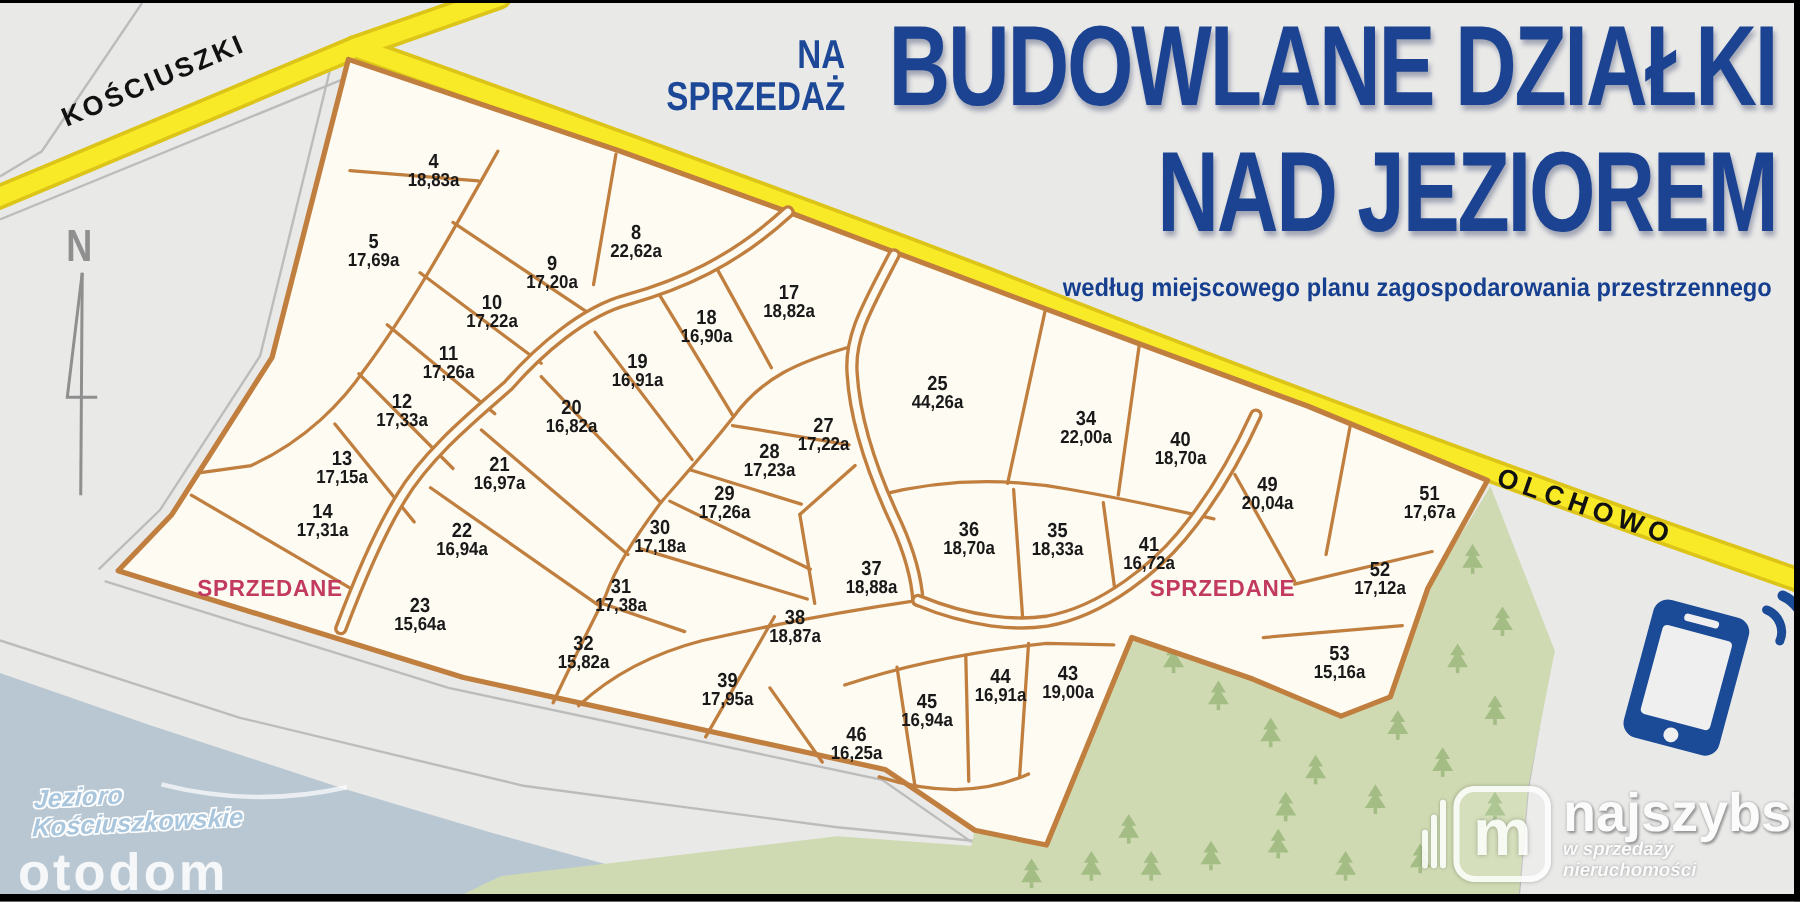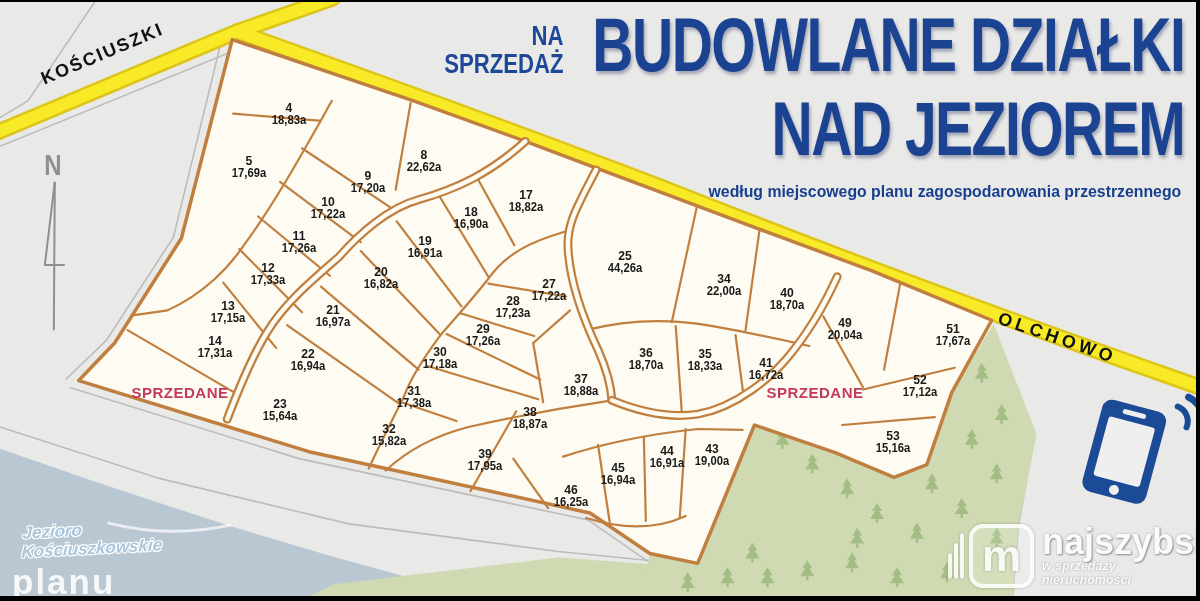--- a/index.html
+++ b/index.html
@@ -362,21 +362,21 @@
       </div>
       <div class="sold" style="left: 180px; top: 391px;">SPRZEDANE</div>
       <div class="sold" style="left: 815px; top: 391px;">SPRZEDANE</div>
     </div>
 
   <div class="abs lake-lbl">
     <div>Jezioro</div>
     <div>Kościuszkowskie</div>
   </div>
 
-  <div class="abs wm">planu</div>
+  <div class="abs wm">otodom</div>
 
   <div class="abs logo">
     <div class="logo-bars">
       <i style="height:26px"></i>
         <i style="height:36px"></i>
         <i style="height:46px"></i>
     </div>
     <div class="logo-mono">
       <span>m</span>
     </div>

